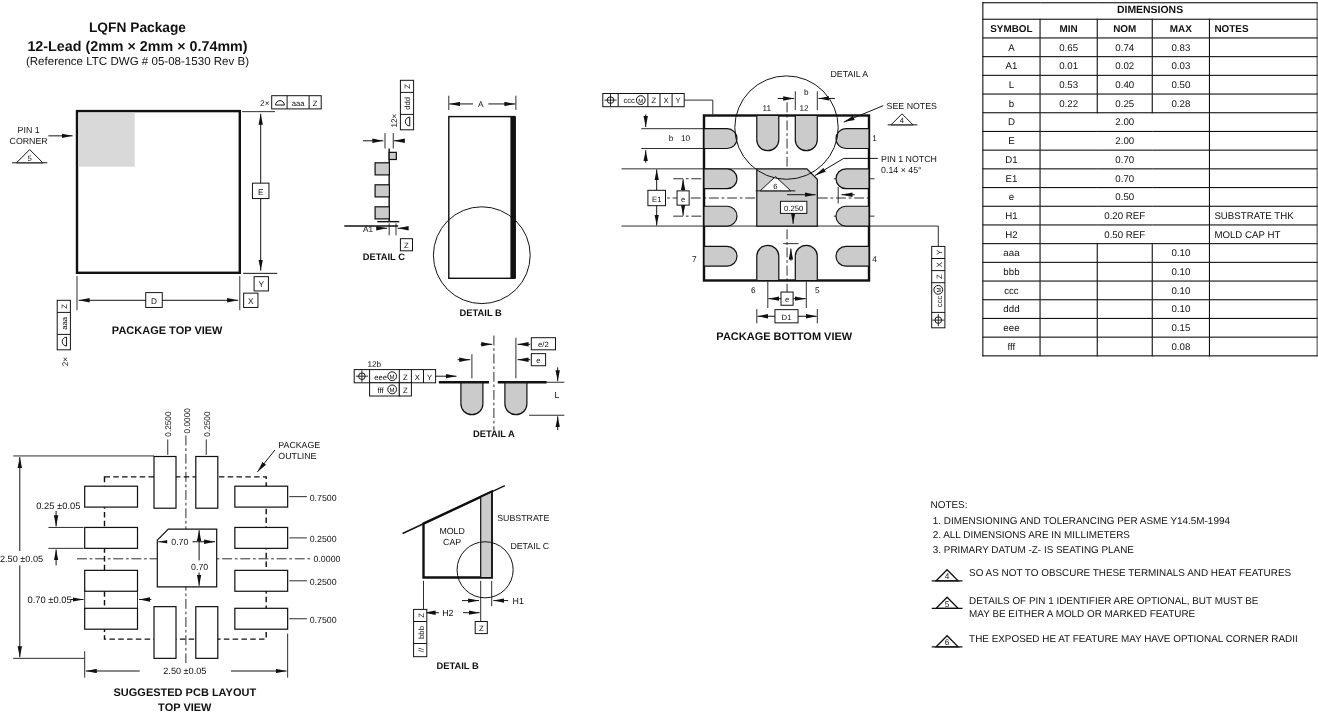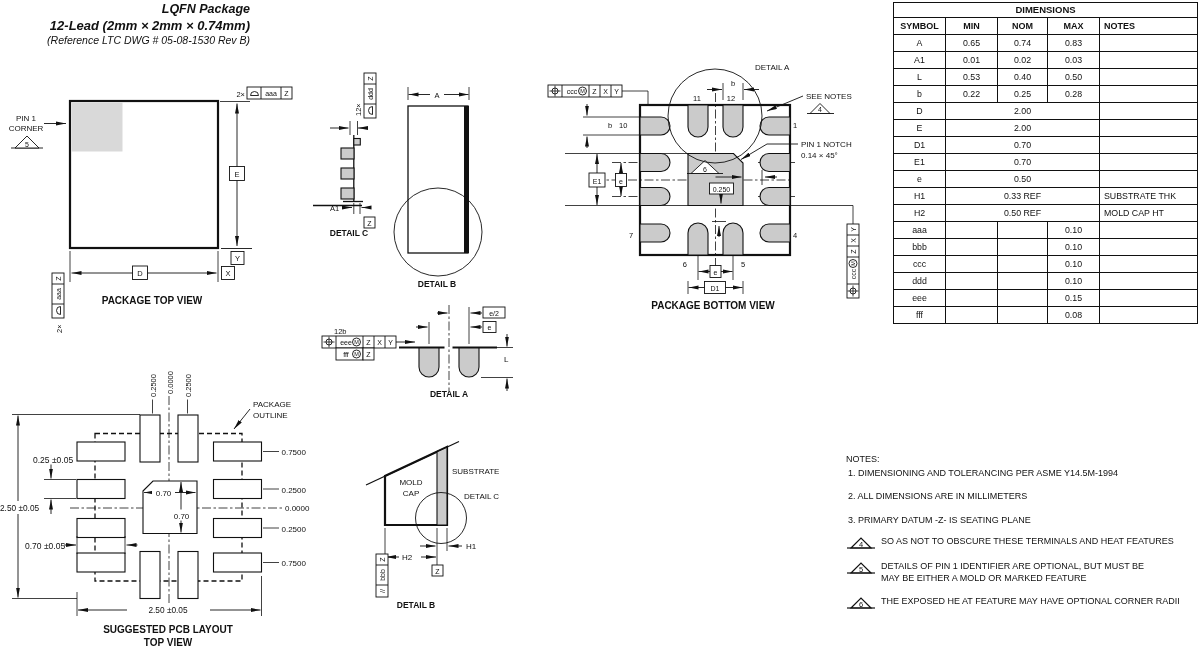--- a/index.html
+++ b/index.html
@@ -1,19 +1,19 @@
 <!DOCTYPE html>
 <html><head>
 <meta charset="utf-8">
 <style>
   html,body{margin:0;padding:0;background:#fff;}
   .page{position:relative;width:1198px;height:648px;background:#fff;overflow:hidden;
         font-family:"Liberation Sans",sans-serif;color:#111;}
   
-  .title-block{position:absolute;left:0;top:2px;width:250px;text-align:right;line-height:1.25;font-style:italic;}
+  .title-block{position:absolute;left:0;top:18px;width:250px;text-align:center;line-height:1.25;}
   .title-block .l1{font-size:12.5px;font-weight:bold;}
   .title-block .l2{font-size:13px;font-weight:bold;}
   .title-block .l3{font-size:10.5px;}
   
   .draw{position:absolute;left:0;top:0;}
   svg text{font-family:"Liberation Sans",sans-serif;fill:#111;}
   .s0{stroke:#111;stroke-width:2.2;fill:none}
   .s1{stroke:#111;stroke-width:1.3;fill:none}
   .s2{stroke:#111;stroke-width:0.9;fill:none}
   .s3{stroke:#111;stroke-width:0.8;fill:none}
@@ -34,21 +34,21 @@
   table.dims .ttl{font-weight:bold;font-size:9.5px;height:14px;line-height:14px;}
   table.dims th{font-weight:bold;font-size:9px;}
   table.dims td.nts{text-align:left;padding-left:4px;margin-top:45px;}
   
   .notes{position:absolute;left:846px;top:454px;width:352px;font-size:9px;line-height:11.5px;}
   .notes .note{display:flex;align-items:flex-start;}
   .notes .plain{margin-left:2px;text-align:right;}
   .notes .tri-marker{flex:0 0 30px;margin-right:5px;}
   .tri-marker line,.tri-marker polygon{stroke:#111;stroke-width:1.2;fill:none;}
   .tri-marker text{font-size:7.5px;text-anchor:middle;}
-  .mt2{margin-top:2px}.mt10{margin-top:10px}.mt12{margin-top:12px}.mt13{margin-top:12px}
+  .mt2{margin-top:2px}.mt10{margin-top:10px}.mt12{margin-top:12px}.mt13{margin-top:2px}
 </style>
 </head>
 <body>
 
 <div class="page">
 
   <div class="title-block">
     <div class="l1">LQFN Package</div>
     <div class="l2">12-Lead (2mm × 2mm × 0.74mm)</div>
     <div class="l3">(Reference LTC DWG # 05-08-1530 Rev B)</div>
@@ -593,21 +593,21 @@
           <td colspan="3">0.70</td>
           <td class="nts"></td>
         </tr>
     <tr>
           <td>e</td>
           <td colspan="3">0.50</td>
           <td class="nts"></td>
         </tr>
     <tr>
           <td>H1</td>
-          <td colspan="3">0.33 REF</td>
+          <td colspan="3">0.20 REF</td>
           <td class="nts">SUBSTRATE THK</td>
         </tr>
     <tr>
           <td>H2</td>
           <td colspan="3">0.50 REF</td>
           <td class="nts">MOLD CAP HT</td>
         </tr>
     <tr>
           <td>aaa</td>
           <td></td>

